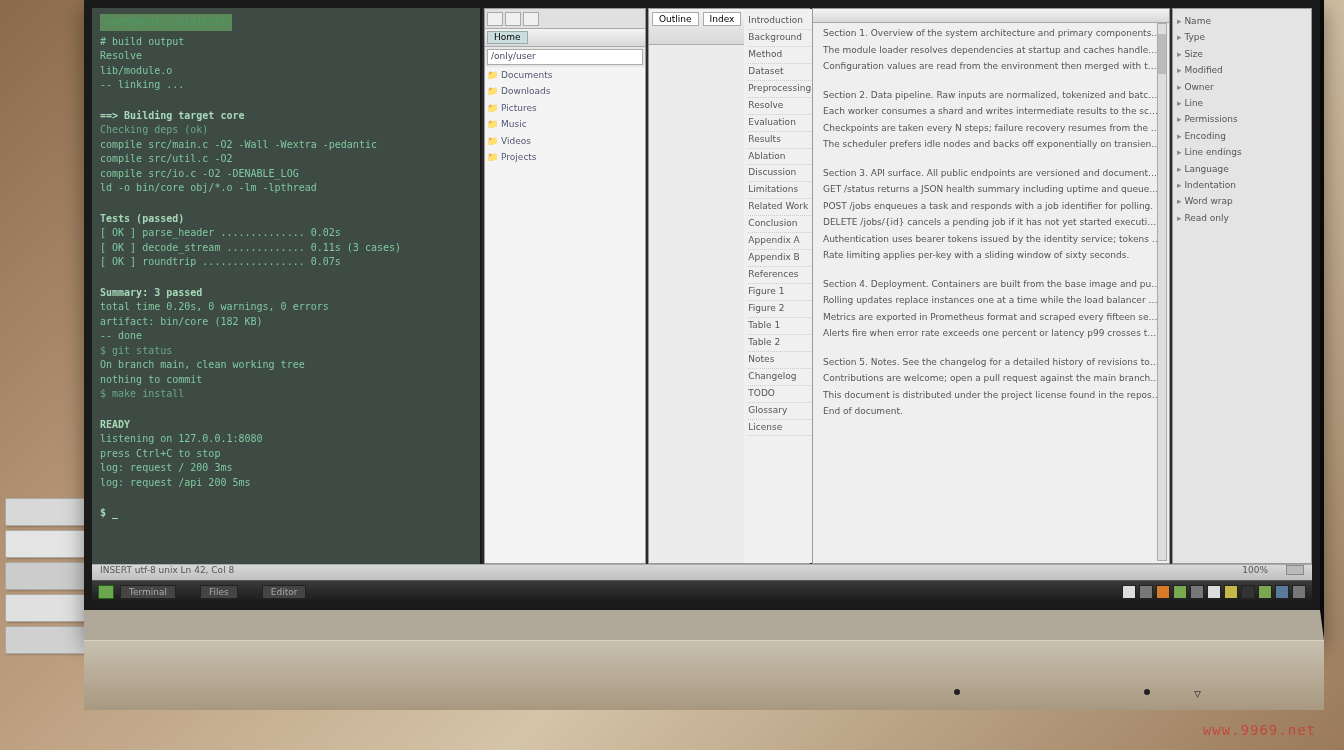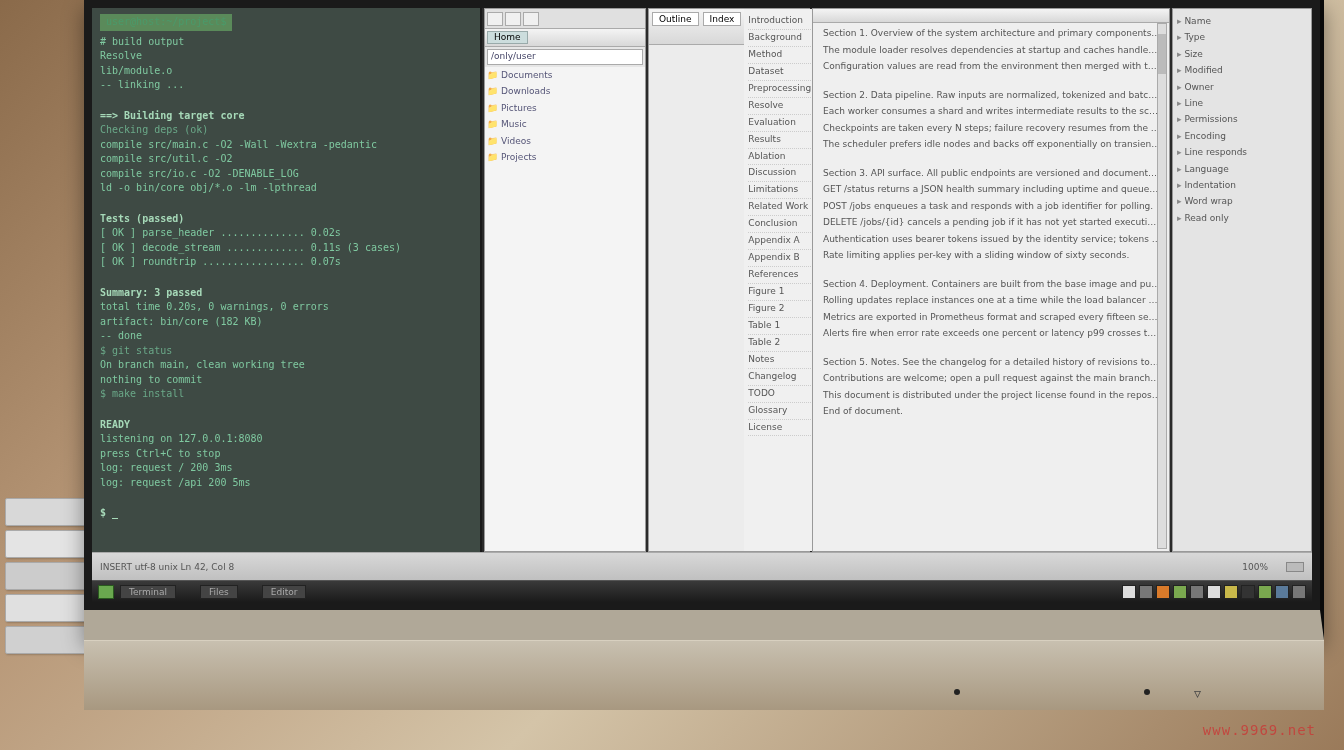--- a/index.html
+++ b/index.html
@@ -135,25 +135,25 @@
   
   .props {
     width:140px; background:#e4e4e4; border:1px solid #999;
     padding:4px; font-size:9px; color:#555; line-height:1.6;
   }
   .props .item{display:block; padding:1px 0;}
   .props .item::before{content:"▸ "; color:#888;}
 
   
   .statusbar {
-    height: 28px;
+    height: 16px;
     background: linear-gradient(#d8d8d8,#c0c0c0);
     border-top:1px solid #aaa;
     font-size:9px; color:#555;
-    display:flex; align-items:center; padding:0 8px; gap:18px;
+    display:flex; align-items:flex-start; padding:0 8px; gap:18px;
   }
   .statusbar .spacer{flex:1;}
   .status-mini{ width:18px;height:10px;background:#bbb;border:1px solid #888;}
 
   
   .taskbar {
     height: 22px;
     background: linear-gradient(#3a3a3a,#1a1a1a);
     display:flex; align-items:center;
     padding: 0 6px; gap:6px;
@@ -314,21 +314,21 @@
 
       <div class="props" id="props">
           <span class="item">Name</span>
           <span class="item">Type</span>
           <span class="item">Size</span>
           <span class="item">Modified</span>
           <span class="item">Owner</span>
           <span class="item">Line</span>
           <span class="item">Permissions</span>
           <span class="item">Encoding</span>
-          <span class="item">Line responds</span>
+          <span class="item">Line endings</span>
           <span class="item">Language</span>
           <span class="item">Indentation</span>
           <span class="item">Word wrap</span>
           <span class="item">Read only</span>
         </div>
 
     </div>
 
     <div class="statusbar">
       <span>INSERT  utf-8  unix  Ln 42, Col 8</span>

